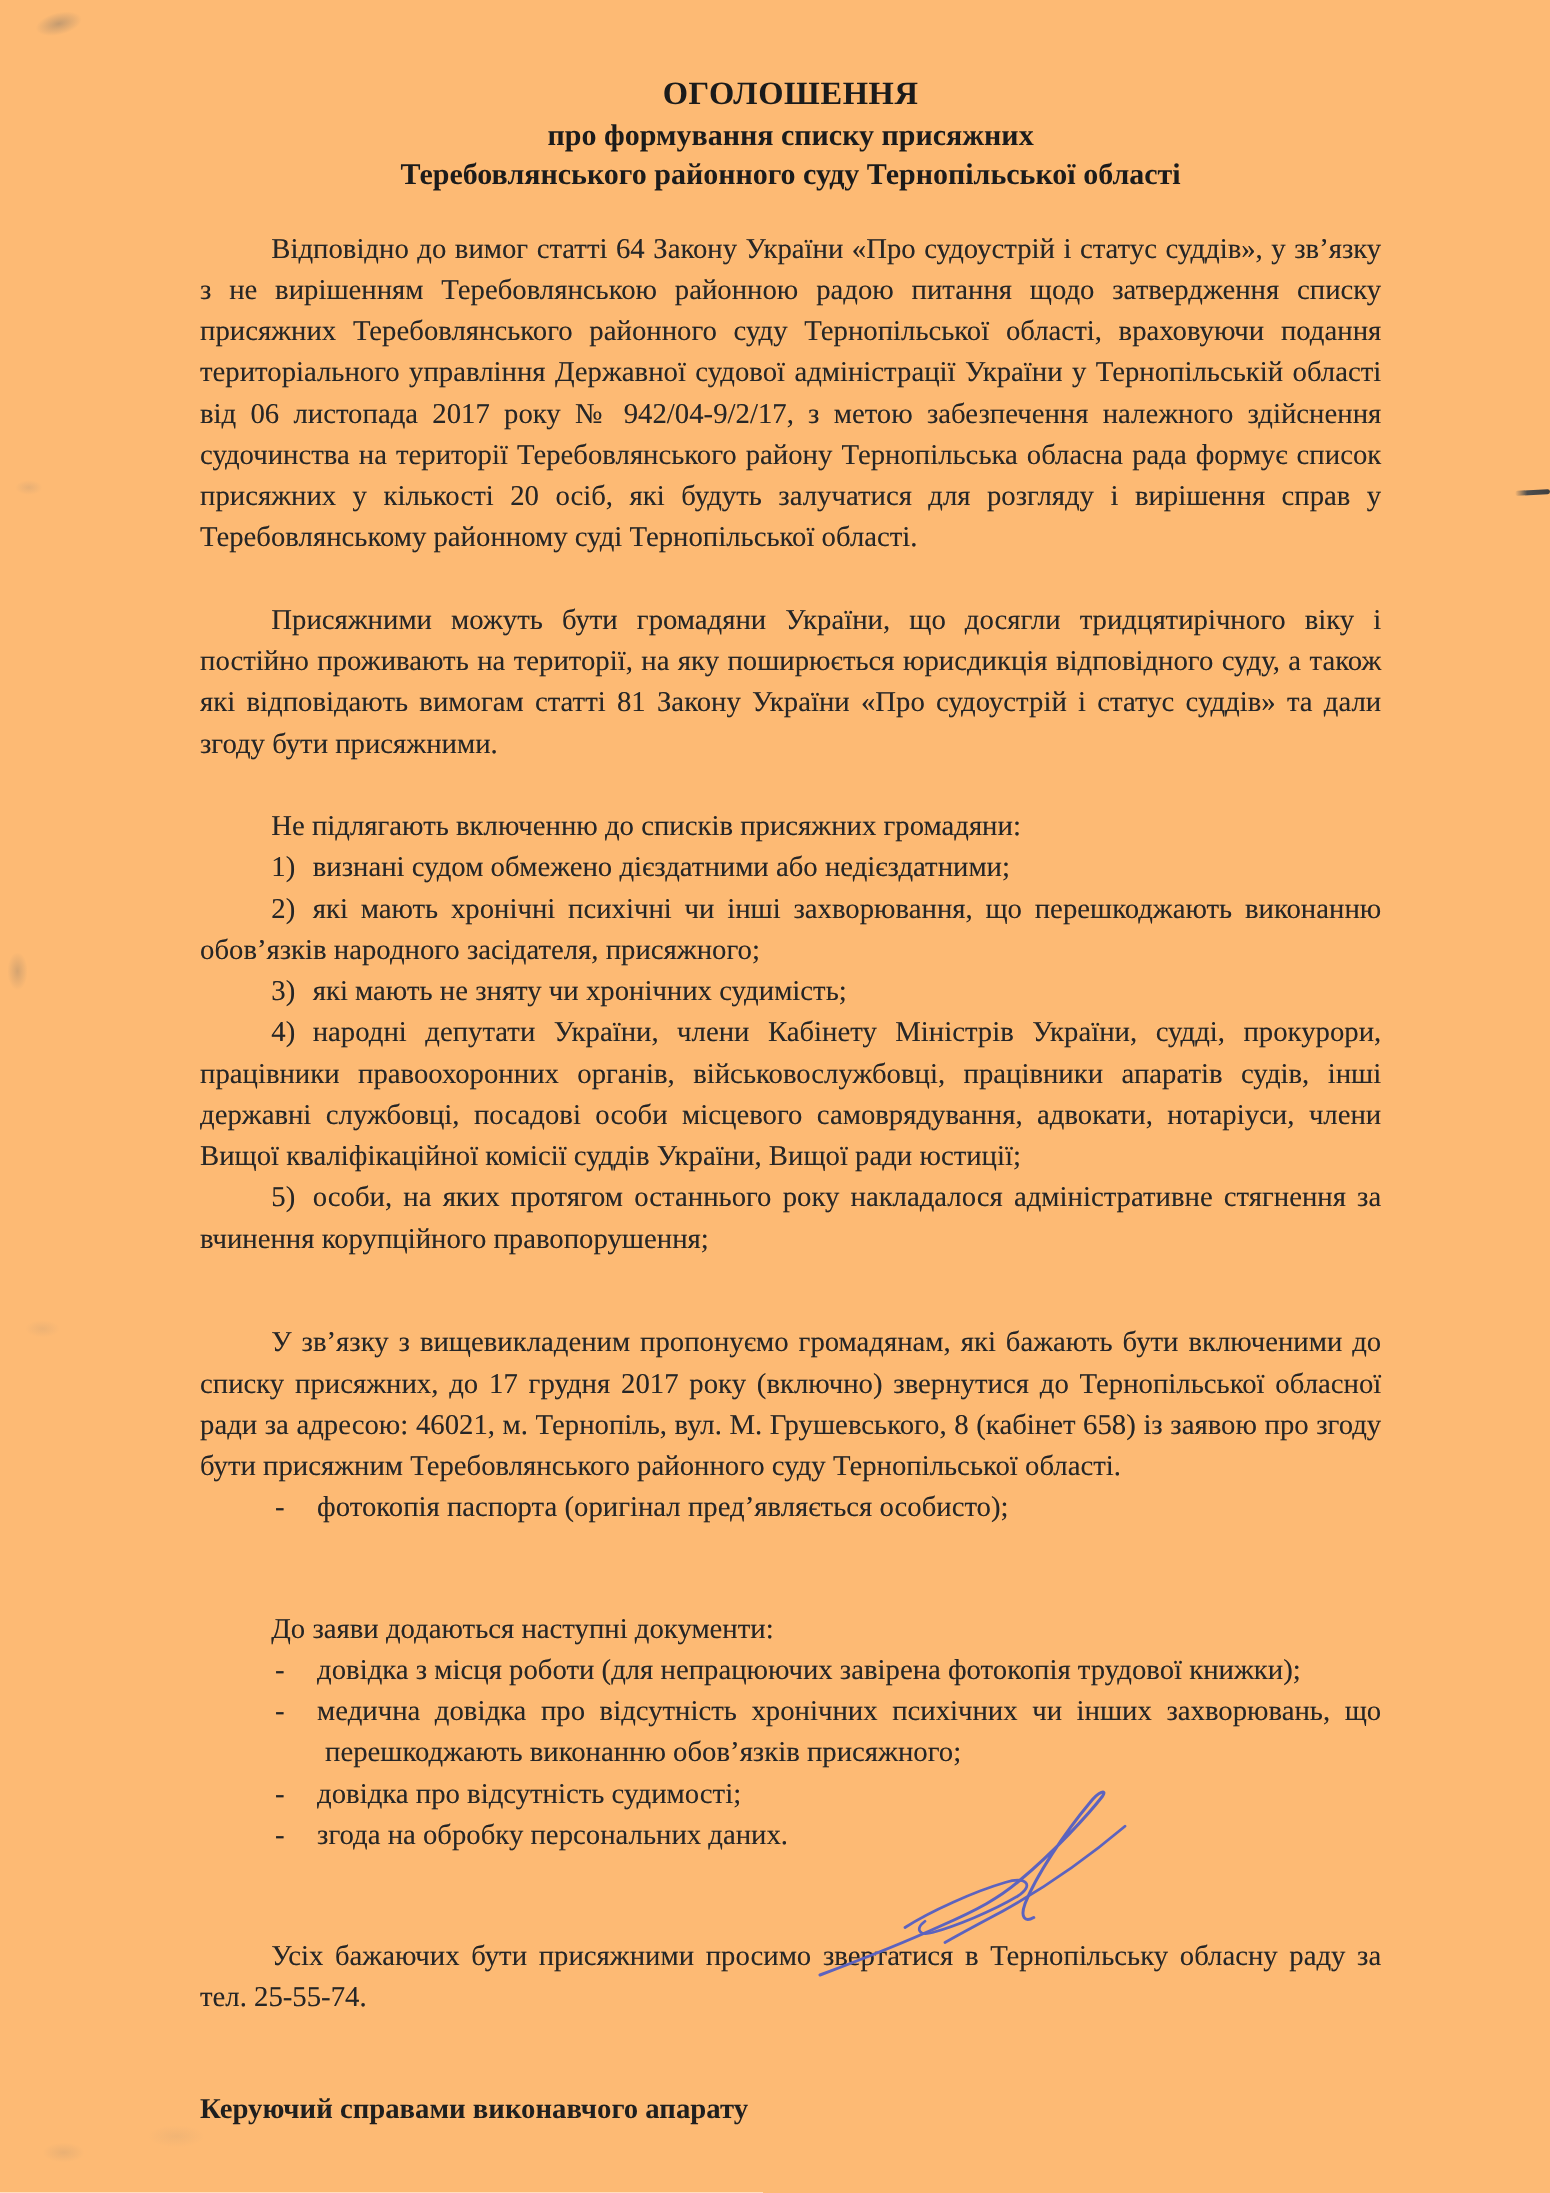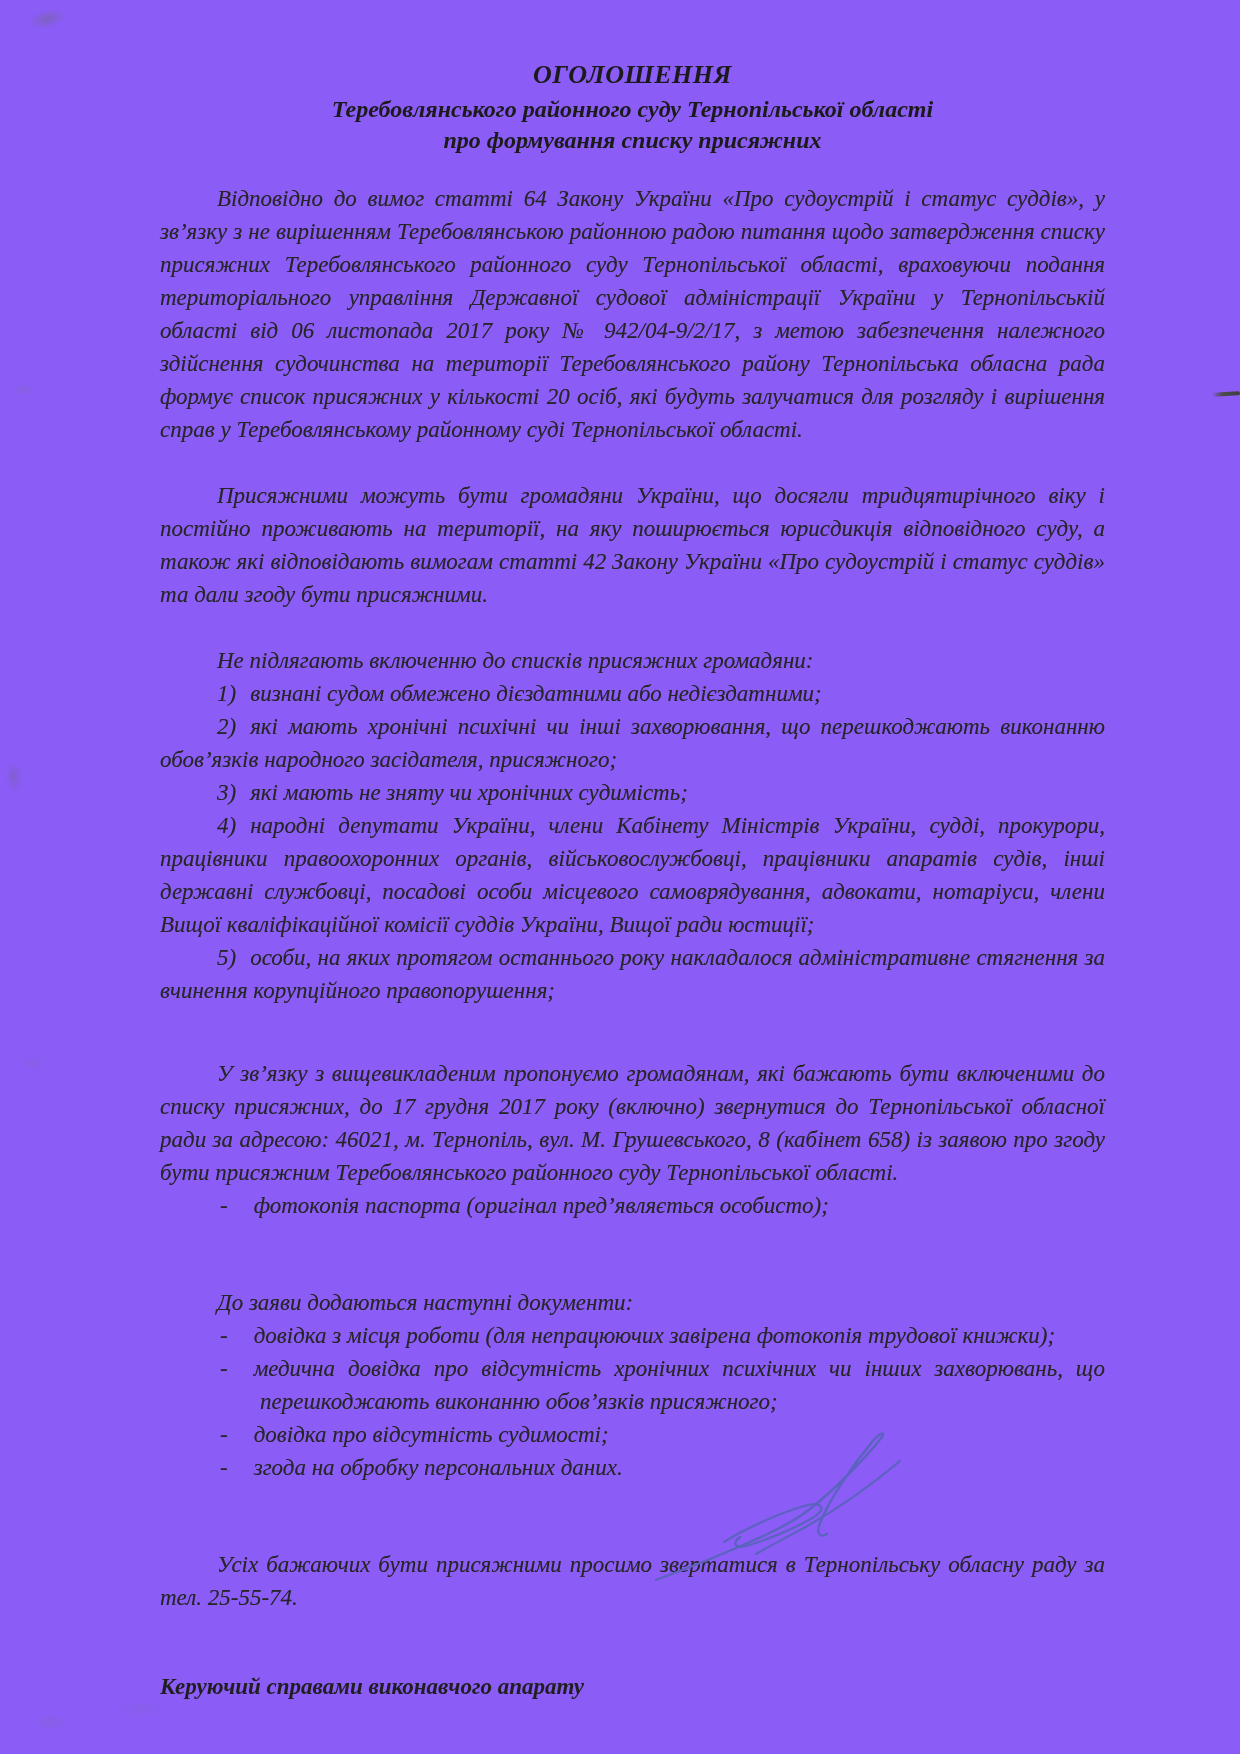--- a/index.html
+++ b/index.html
@@ -1,24 +1,23 @@
 <!DOCTYPE html>
 <html lang="uk"><head>
 <meta charset="utf-8">
 <style>
   html, body { margin: 0; padding: 0; background: #ffffff; }
   .page {
     position: relative;
     width: 1240px;
     height: 1754px;
-    background: #8b5cf6;
+    background: #fdba74;
     overflow: hidden;
     font-family: "Liberation Serif", serif;
     color: #232323;
-    font-style: italic;
   }
   .content {
     position: absolute;
     left: 160px;
     top: 0;
     width: 945px;
   }
   .title-block {
     padding-top: 56px;
     text-align: center;
@@ -108,27 +107,27 @@
   <div class="artifact a-left2"></div>
   <div class="artifact a-left3"></div>
   <div class="artifact a-right-dash"></div>
   <div class="artifact a-bottom1"></div>
   <div class="artifact a-bottom2"></div>
 
   <div class="content">
 
     <div class="title-block">
       <div class="title-main">ОГОЛОШЕННЯ</div>
+      <div class="title-sub">про формування списку присяжних</div>
       <div class="title-sub">Теребовлянського районного суду Тернопільської області</div>
-      <div class="title-sub">про формування списку присяжних</div>
     </div>
 
     <p class="body mt-intro">Відповідно до вимог статті 64 Закону України «Про судоустрій і статус суддів», у зв’язку з не вирішенням Теребовлянською районною радою питання щодо затвердження списку присяжних Теребовлянського районного суду Тернопільської області, враховуючи подання територіального управління Державної судової адміністрації України у Тернопільській області від 06 листопада 2017 року № 942/04-9/2/17, з метою забезпечення належного здійснення судочинства на території Теребовлянського району Тернопільська обласна рада формує список присяжних у кількості 20 осіб, які будуть залучатися для розгляду і вирішення справ у Теребовлянському районному суді Тернопільської області.</p>
 
-    <p class="body mt-para">Присяжними можуть бути громадяни України, що досягли тридцятирічного віку і постійно проживають на території, на яку поширюється юрисдикція відповідного суду, а також які відповідають вимогам статті 42 Закону України «Про судоустрій і статус суддів» та дали згоду бути присяжними.</p>
+    <p class="body mt-para">Присяжними можуть бути громадяни України, що досягли тридцятирічного віку і постійно проживають на території, на яку поширюється юрисдикція відповідного суду, а також які відповідають вимогам статті 81 Закону України «Про судоустрій і статус суддів» та дали згоду бути присяжними.</p>
 
     <p class="body mt-para">Не підлягають включенню до списків присяжних громадяни:</p>
 
     <p class="body num-item"><span class="num">1)</span><span>визнані судом обмежено дієздатними або недієздатними;</span></p>
     <p class="body num-item"><span class="num">2)</span><span>які мають хронічні психічні чи інші захворювання, що перешкоджають виконанню обов’язків народного засідателя, присяжного;</span></p>
     <p class="body num-item"><span class="num">3)</span><span>які мають не зняту чи хронічних судимість;</span></p>
     <p class="body num-item"><span class="num">4)</span><span>народні депутати України, члени Кабінету Міністрів України, судді, прокурори, працівники правоохоронних органів, військовослужбовці, працівники апаратів судів, інші державні службовці, посадові особи місцевого самоврядування, адвокати, нотаріуси, члени Вищої кваліфікаційної комісії суддів України, Вищої ради юстиції;</span></p>
     <p class="body num-item"><span class="num">5)</span><span>особи, на яких протягом останнього року накладалося адміністративне стягнення за вчинення корупційного правопорушення;</span></p>
 
     <p class="body mt-apply">У зв’язку з вищевикладеним пропонуємо громадянам, які бажають бути включеними до списку присяжних, до 17 грудня 2017 року (включно) звернутися до Тернопільської обласної ради за адресою: 46021, м. Тернопіль, вул. М. Грушевського, 8 (кабінет 658) із заявою про згоду бути присяжним Теребовлянського районного суду Тернопільської області.</p>

